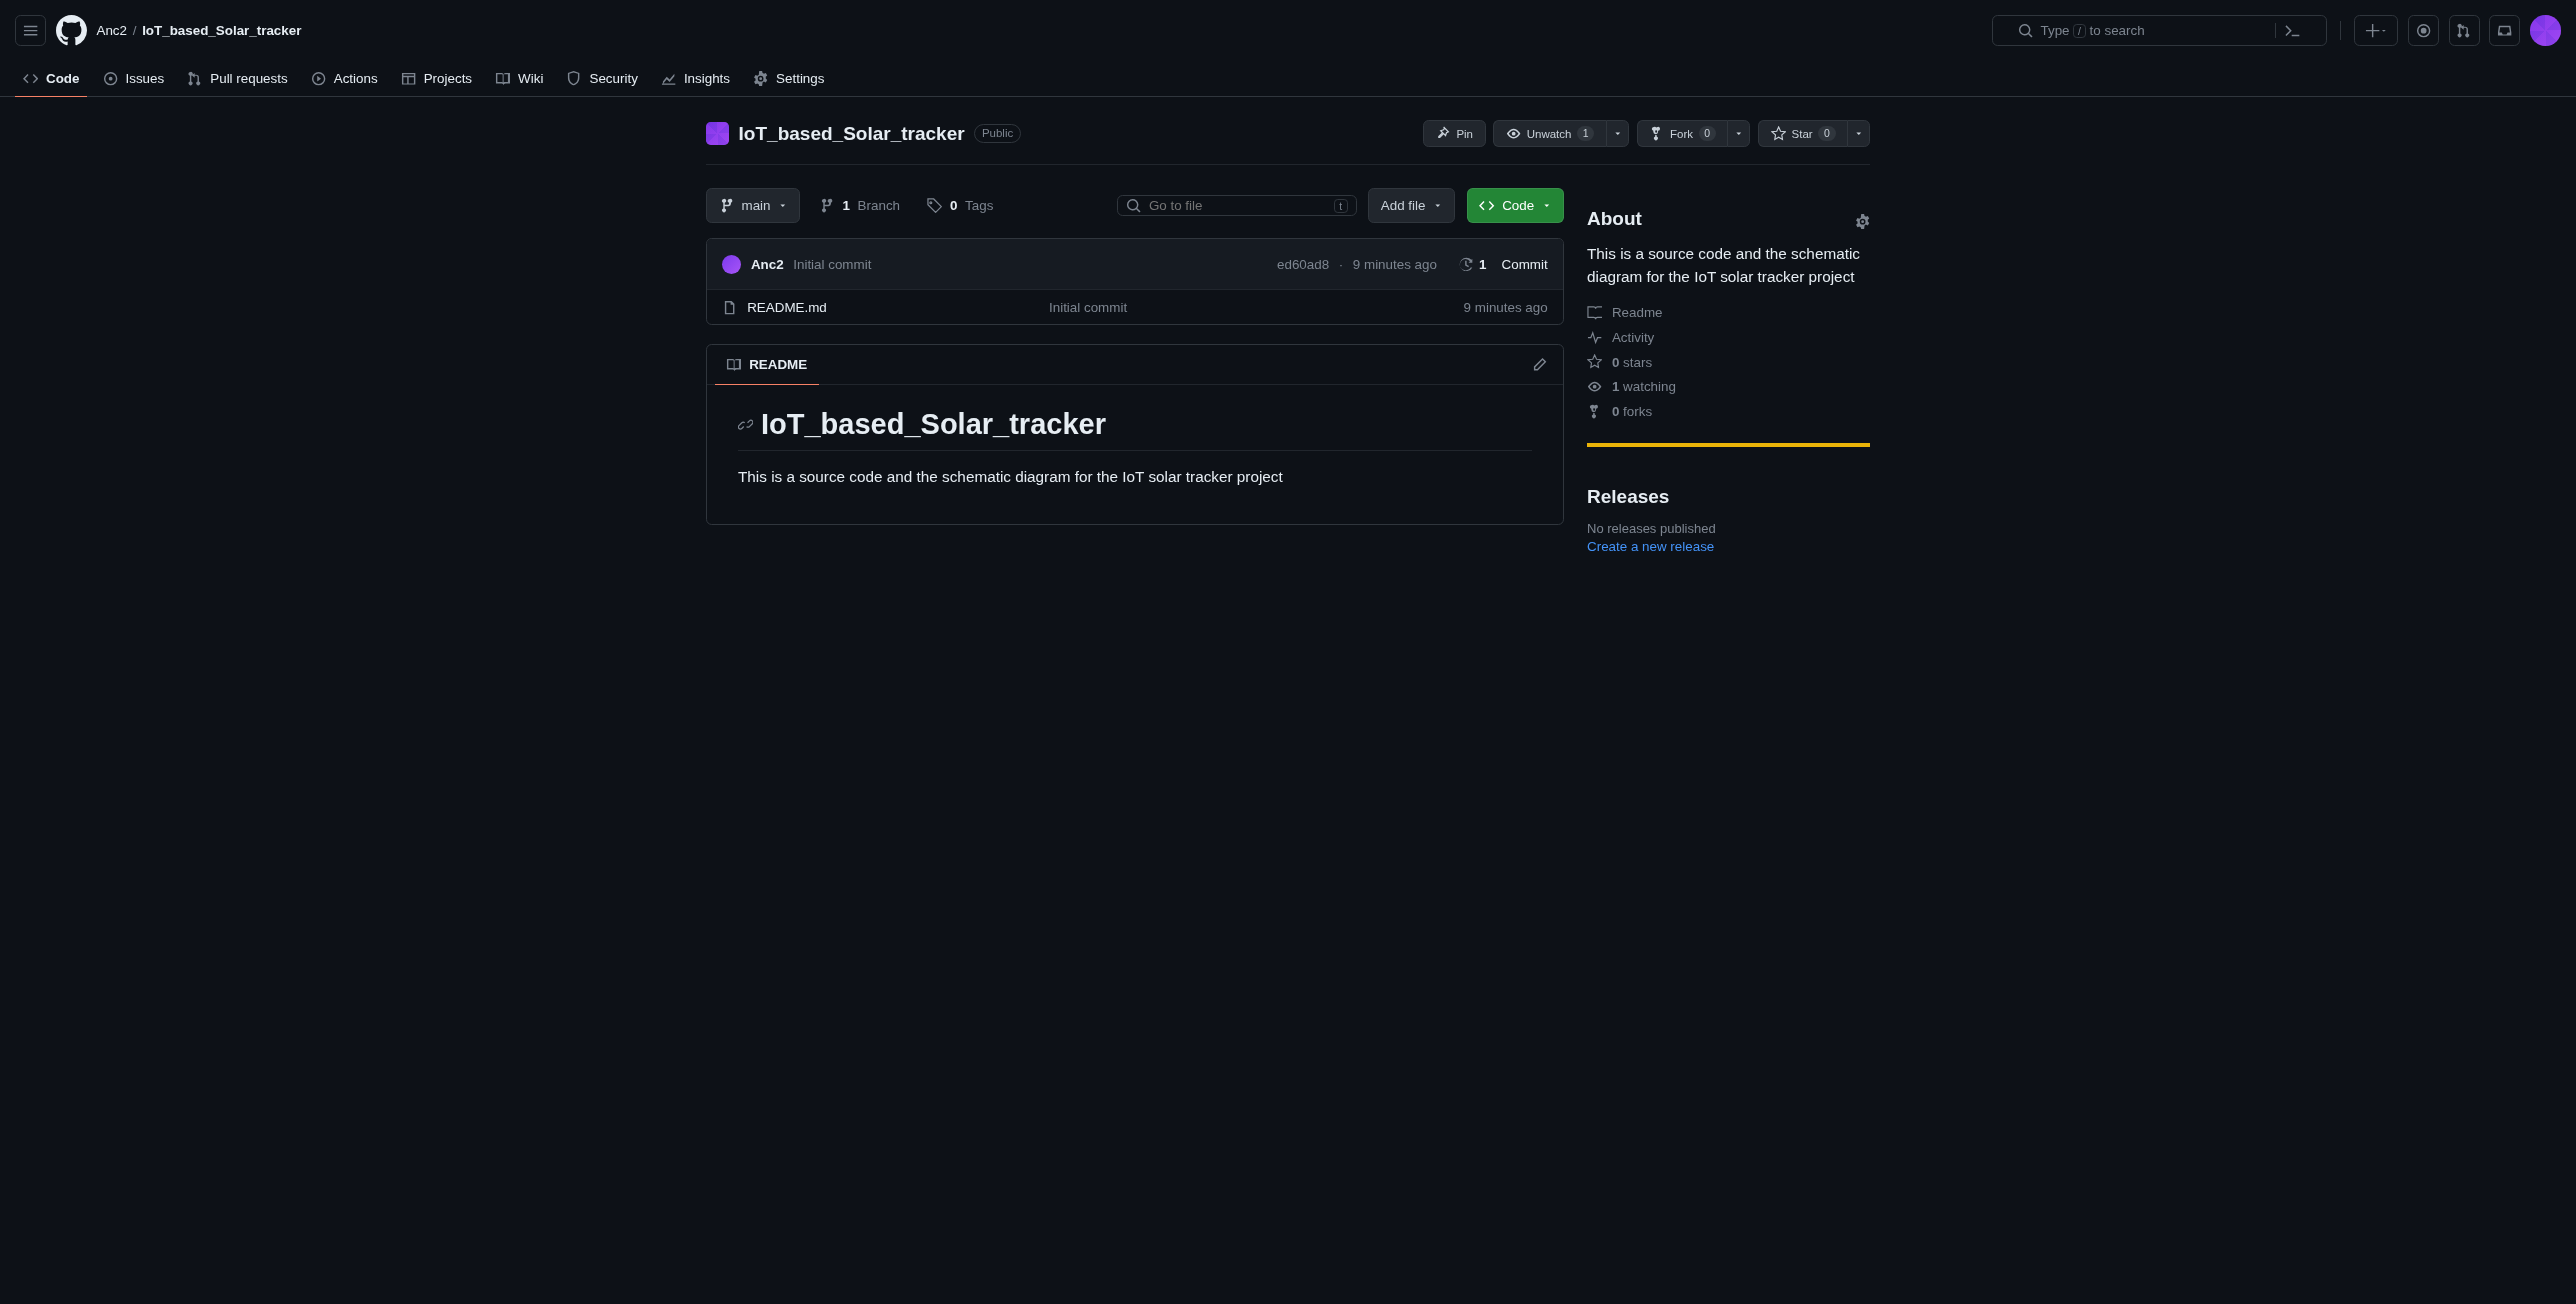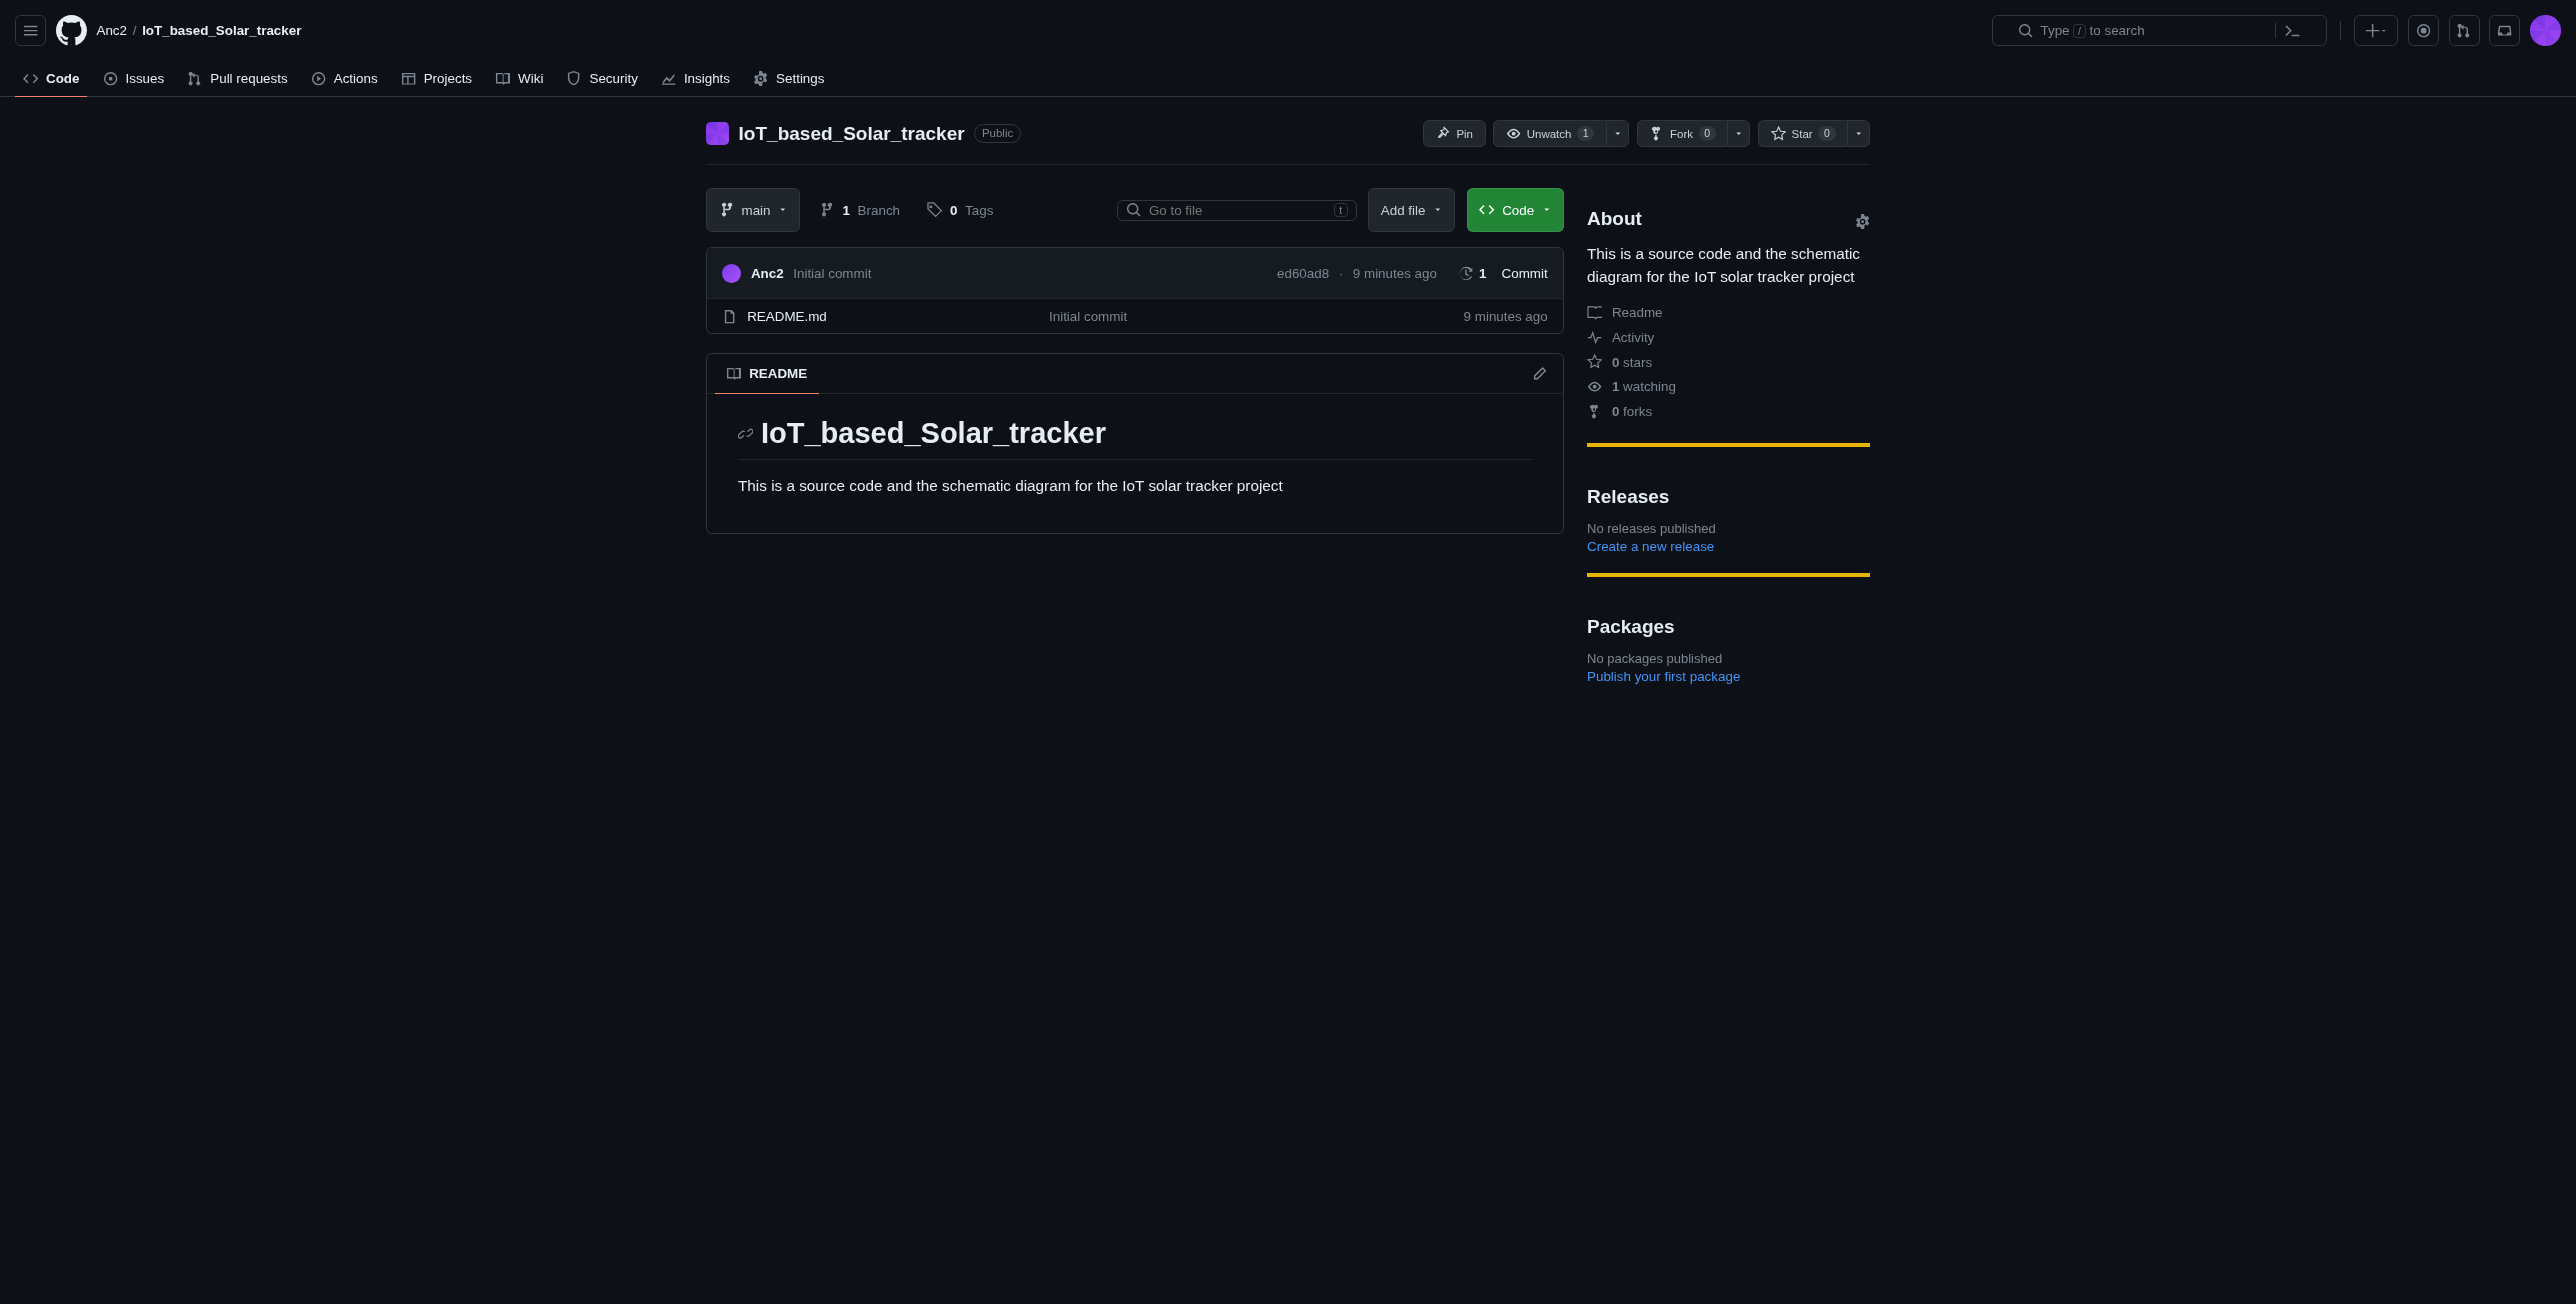--- a/index.html
+++ b/index.html
@@ -29,21 +29,21 @@
 .repo-head { display:flex; align-items:center; gap:9.6px; padding-bottom:17px; border-bottom:1px solid #21262d; margin-bottom:23px; }
 .repo-title { font-size:19px; font-weight:600; }
 .pill { border:1px solid #30363d; border-radius:2em; padding:0 6.7px; font-size:11.5px; color:#7d8590; line-height:17px; }
 .headbtns { display:flex; gap:7.7px; }
 .btn { display:flex; align-items:center; gap:5.7px; height:27px; padding:0 11.5px; background:#21262d; border:1px solid #30363d; border-radius:5.7px; font-size:11.5px; color:#c9d1d9; cursor:pointer; }
 .btn.seg-l { border-radius:5.7px 0 0 5.7px; border-right:0; }
 .btn.seg-r { border-radius:0 5.7px 5.7px 0; padding:0 5.7px; }
 .count { background:#30363d; border-radius:2em; padding:0 5.7px; font-size:10.5px; color:#c9d1d9; line-height:15.3px; }
 .cols { display:grid; grid-template-columns:1fr 283px; gap:23px; }
 .filebar { display:flex; align-items:center; gap:11.5px; margin-bottom:15.3px; }
-.btn32 { display:flex; align-items:center; gap:7.7px; height:44px; padding:0 11.5px; background:#21262d; border:1px solid #30363d; border-radius:5.7px; font-size:13.4px; color:#c9d1d9; cursor:pointer; }
+.btn32 { display:flex; align-items:center; gap:7.7px; height:35px; padding:0 11.5px; background:#21262d; border:1px solid #30363d; border-radius:5.7px; font-size:13.4px; color:#c9d1d9; cursor:pointer; }
 .link-plain { display:flex; align-items:center; gap:7.7px; color:#7d8590; font-size:13.4px; padding:0 7.7px; cursor:pointer; }
 .link-plain b { color:#e6edf3; font-weight:600; }
 .filefind { display:flex; align-items:center; flex:0 1 230px; height:21px; padding:0 7.7px; background:#0d1117; border:1px solid #30363d; border-radius:5.7px; gap:7.7px; margin-left:auto; }
 .filefind input { flex:1; background:transparent; border:0; outline:0; color:#e6edf3; font-size:13.4px; }
 .tkey { border:1px solid #30363d; border-radius:3.8px; padding:0 4.8px; font-size:10.5px; color:#7d8590; }
 .btn-primary { background:#238636; border-color:rgba(240,246,252,.1); color:#fff; }
 .filebox { border:1px solid #30363d; border-radius:5.7px; overflow:hidden; }
 .commitrow { display:flex; align-items:center; padding:15.3px; background:#161b22; gap:9.6px; font-size:13.4px; }
 .avsm { width:19px; height:19px; border-radius:50%; background:linear-gradient(135deg,#7c3aed,#a855f7); }
 .muted { color:#7d8590; }
@@ -403,21 +403,16 @@
             <span><b>0</b> <span>forks</span></span>
           </a>
       </div>
 
       <div class="section">
         <h2>Releases</h2>
         <div class="small-muted">No releases published</div>
         <a class="linkblue">Create a new release</a>
       </div>
 
-      <div class="section">
-        <h2>Packages</h2>
-        <div class="small-muted">No packages published</div>
-        <a class="linkblue">Publish your first package</a>
-      </div>
     </div>
   </div>
 </div>
 
 
 </body></html>

